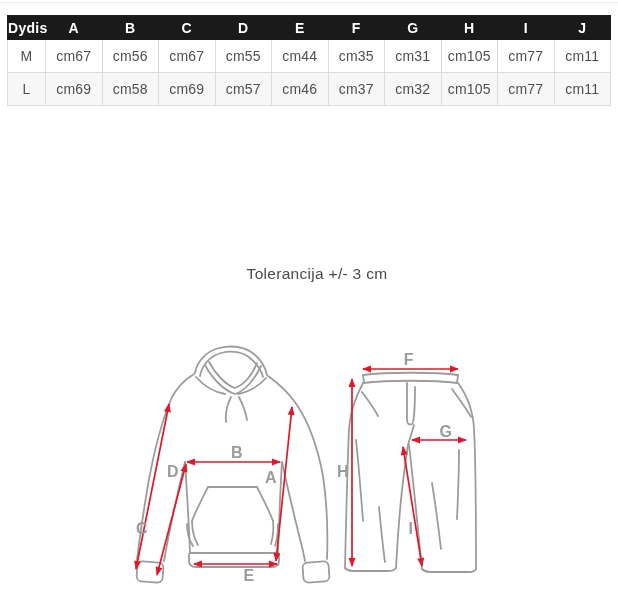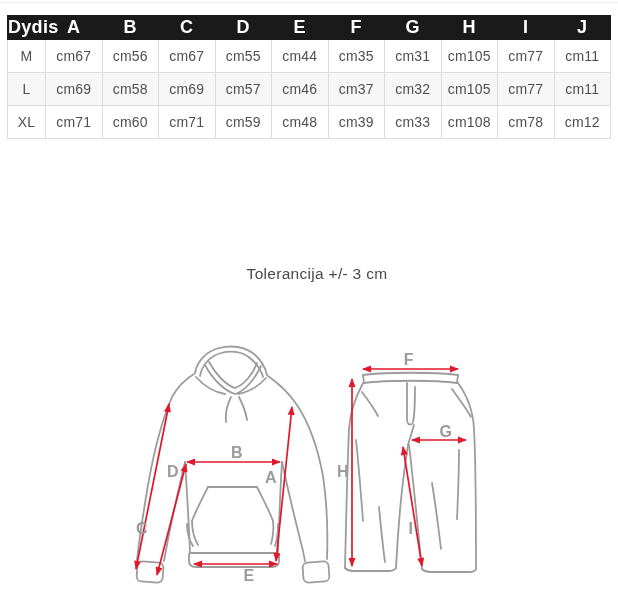--- a/index.html
+++ b/index.html
@@ -13,21 +13,21 @@
     font-family:"Liberation Sans", sans-serif; color:var(--text);
   }
   .top-divider{position:absolute;left:0;top:2px;width:618px;border-top:1px solid var(--top-line);}
   table.size-table{
     position:absolute; left:7px; top:15px; width:604px;
     border-collapse:collapse; table-layout:fixed; font-size:14px;
   }
   table.size-table col.size-col{width:38px;}
   table.size-table thead th{
     background:var(--header-bg); color:var(--header-text);
-    font-weight:700; font-size:18px; height:23px; padding:0;
+    font-weight:700; font-size:14px; height:23px; padding:0;
     border:1px solid var(--header-bg); letter-spacing:.3px;
   }
   table.size-table tbody th, table.size-table tbody td{
     border:1px solid var(--border); height:32px; padding:0;
     text-align:center; font-weight:400; color:#4f4f4f; letter-spacing:.2px;
   }
   table.size-table tbody tr:nth-child(even){background:var(--row-alt-bg);}
   .note{
     position:absolute; left:0; width:618px; text-align:center;
     font-size:15.5px; color:#4a4a4a; letter-spacing:.3px; margin:8px;
@@ -89,33 +89,20 @@
           <td>cm69</td>
           <td>cm58</td>
           <td>cm69</td>
           <td>cm57</td>
           <td>cm46</td>
           <td>cm37</td>
           <td>cm32</td>
           <td>cm105</td>
           <td>cm77</td>
           <td>cm11</td>
-        </tr>
-        <tr>
-          <th>XL</th>
-          <td>cm71</td>
-          <td>cm60</td>
-          <td>cm71</td>
-          <td>cm59</td>
-          <td>cm48</td>
-          <td>cm39</td>
-          <td>cm33</td>
-          <td>cm108</td>
-          <td>cm78</td>
-          <td>cm12</td>
         </tr>
       </tbody>
   </table>
 
   <p class="note tolerance">Tolerancija +/- 3 cm</p>
 
   <div class="diagram">
     <svg width="420" height="270" viewBox="0 0 420 270">
       <defs>
         <marker id="ah" viewBox="0 0 10 8" refX="8.5" refY="4" markerWidth="10" markerHeight="8" orient="auto-start-reverse" markerUnits="userSpaceOnUse">

